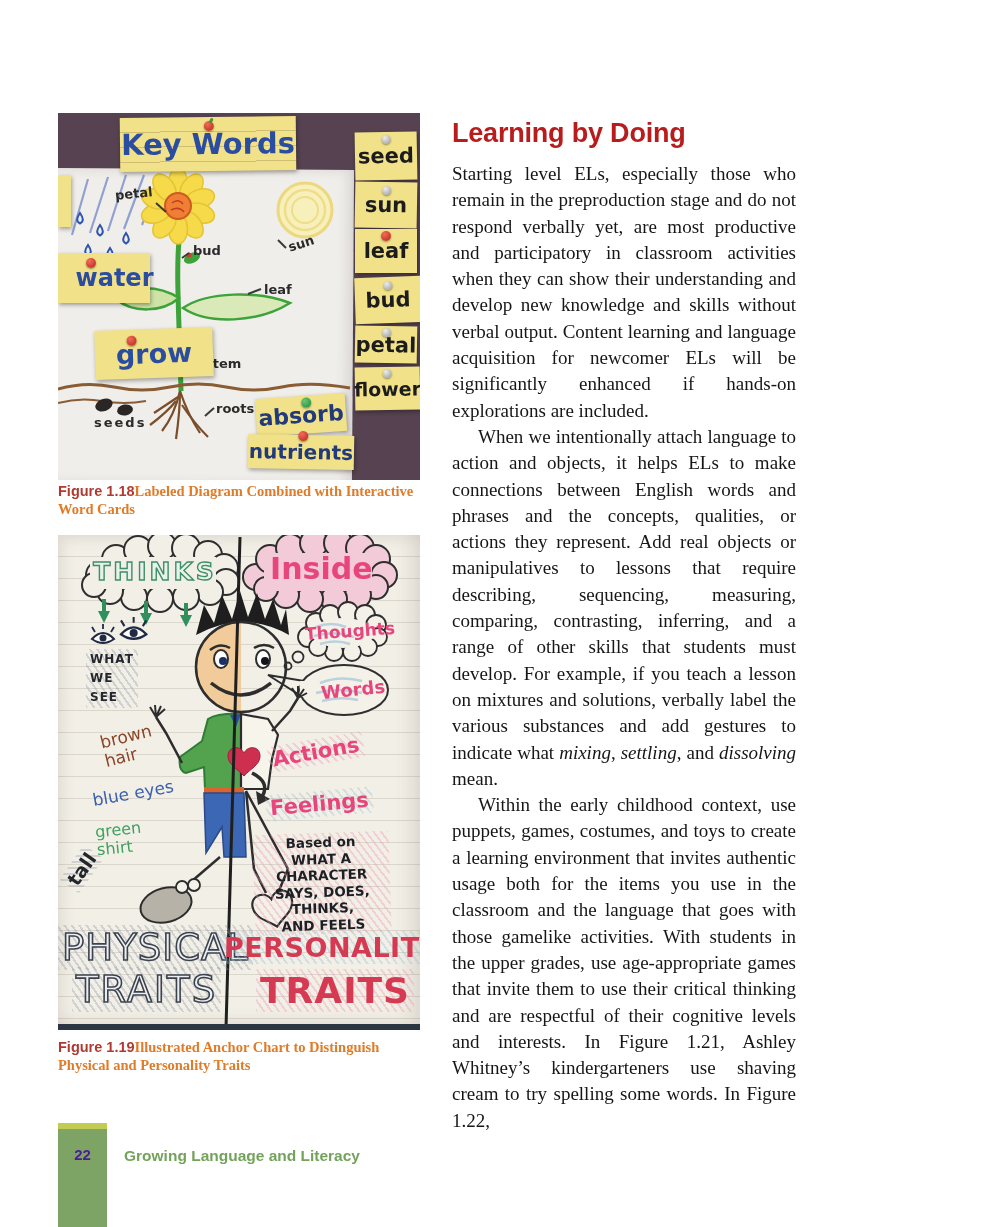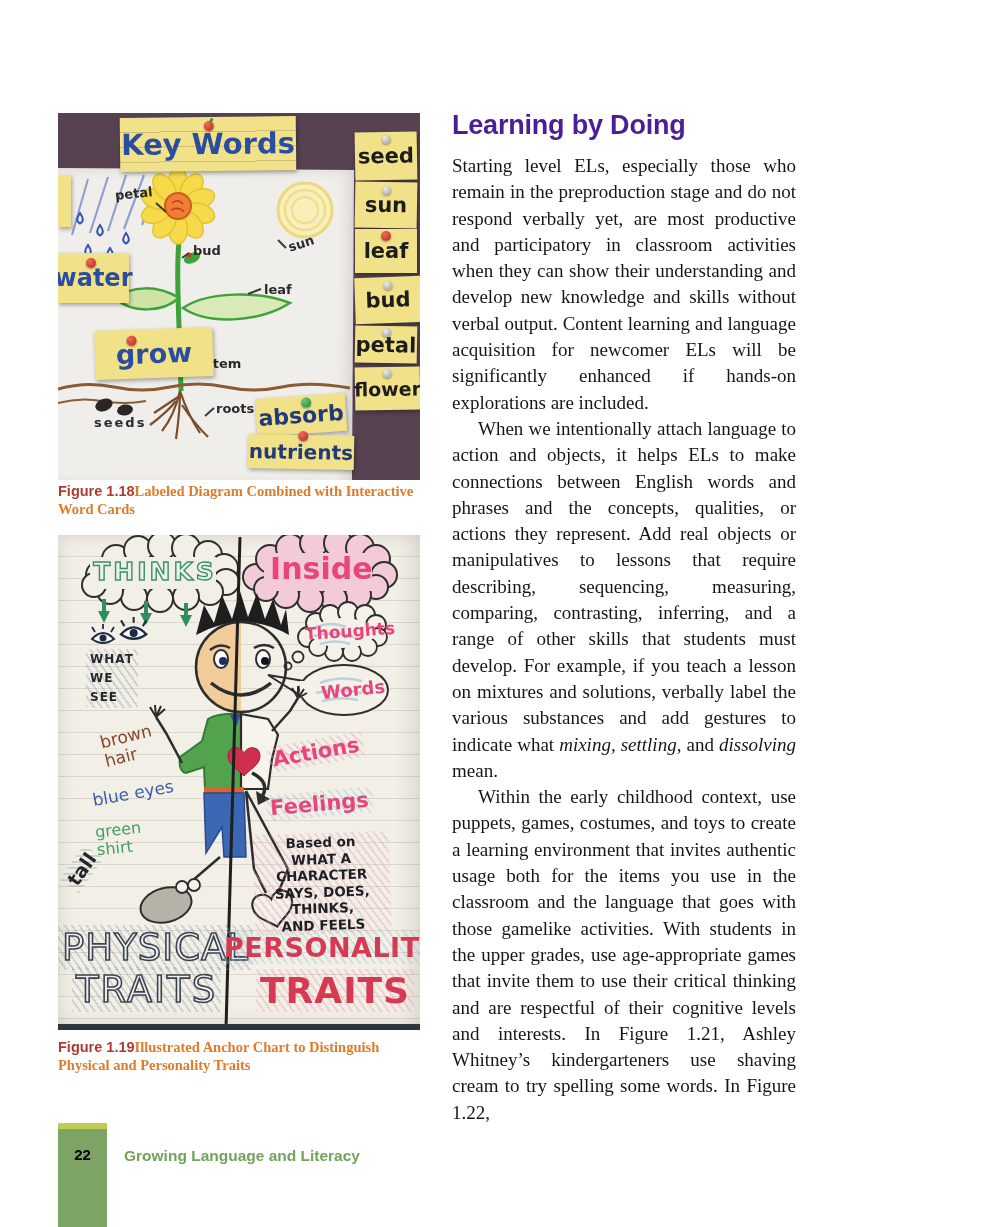--- a/index.html
+++ b/index.html
@@ -1,49 +1,49 @@
 <!DOCTYPE html>
 <html lang="en"><head>
 <meta charset="utf-8">
 <style>
   html,body{margin:0;padding:0;}
   body{width:1000px;height:1227px;background:#ffffff;font-family:"Liberation Sans",sans-serif;}
   .page{position:relative;width:1000px;height:1227px;background:#fff;overflow:hidden;}
 
   
   .article{position:absolute;left:452px;top:106px;width:344px;}
-  .article h1{margin:4px 0 13px 0;font-family:"Liberation Sans",sans-serif;font-weight:700;
-    font-size:27px;line-height:30px;color:#4c1d95;letter-spacing:-0.2px;}
+  .article h1{margin:12px 0 13px 0;font-family:"Liberation Sans",sans-serif;font-weight:700;
+    font-size:27px;line-height:30px;color:#b91c1c;letter-spacing:-0.2px;}
   .article p{margin:0;font-family:"Liberation Serif",serif;font-size:19px;line-height:26.3px;
     color:#161616;text-align:justify;hyphens:auto;-webkit-hyphens:auto;}
   .article p.indent{text-indent:26px;}
   .article em{font-style:italic;}
 
   
   .caption{position:absolute;left:58px;width:356px;font-size:14.5px;line-height:17.5px;}
   .cap-label{color:#b03a30;font-weight:700;font-family:"Liberation Sans",sans-serif;}
   .cap-text{color:#e07b28;font-weight:700;font-family:"Liberation Serif",serif;}
 
   
   .footer-tab{position:absolute;left:58px;top:1123px;width:49px;height:104px;background:#7ea465;
     border-top:6px solid #c2cb52;box-sizing:border-box;text-align:center;}
-  .footer-tab .num{display:block;margin-top:17px;color:#000000;font-weight:700;font-size:15px;}
+  .footer-tab .num{display:block;margin-top:17px;color:#4c1d95;font-weight:700;font-size:15px;}
   .footer-title{position:absolute;left:124px;top:1147px;color:#73a35b;font-weight:700;font-size:15.5px;}
 
   
   .fig1{position:absolute;left:58px;top:113px;width:362px;height:367px;background:#564251;overflow:hidden;}
   .fig1 .paper{position:absolute;left:-4px;top:56px;width:299px;height:315px;background:#f0eeea;
     transform:rotate(0.4deg);box-shadow:inset -6px 0 12px rgba(60,40,50,0.12);}
   .fig1 svg{position:absolute;left:0;top:0;z-index:2;}
   .note{position:absolute;background:#f1e188;box-shadow:1px 2px 4px rgba(0,0,0,0.35);z-index:3;
     display:flex;align-items:center;justify-content:center;font-family:"DejaVu Sans",sans-serif;}
   .note.ruled{background-image:repeating-linear-gradient(to bottom,transparent 0 14px,rgba(120,100,60,0.28) 14px 15px);}
   .kw{left:62px;top:4px;width:176px;height:54px;color:#2b4da0;font-size:29px;font-weight:700;transform:rotate(-0.6deg);}
   .n-partial{left:0;top:62px;width:13px;height:52px;}
-  .n-water{left:0;top:140px;width:71px;height:50px;color:#2b4da0;font-size:24px;font-weight:700;}
+  .n-water{left:0;top:140px;width:71px;height:50px;color:#2b4da0;font-size:24px;font-weight:700;padding-left:21px;}
   .n-grow{left:37px;top:216px;width:118px;height:49px;color:#2b4da0;font-size:27px;font-weight:700;transform:rotate(-2deg);}
   .n-absorb{left:198px;top:283px;width:90px;height:38px;color:#223a7a;font-size:22px;font-weight:700;transform:rotate(-4deg);}
   .n-nutrients{left:190px;top:322px;width:106px;height:34px;color:#223a7a;font-size:20px;font-weight:700;transform:rotate(1deg);}
   .side-note{left:297px;width:62px;color:#1c1c1c;font-size:21px;font-weight:700;}
   .sn-seed{top:19px;height:48px;transform:rotate(-1deg);}
   .sn-sun{top:69px;height:46px;transform:rotate(1deg);}
   .sn-leaf{top:116px;height:44px;}
   .sn-bud{top:164px;height:46px;width:66px;transform:rotate(-2deg);}
   .sn-petal{top:213px;height:37px;transform:rotate(1deg);}
   .sn-flower{top:254px;height:43px;width:65px;font-size:19px;transform:rotate(-1deg);}

